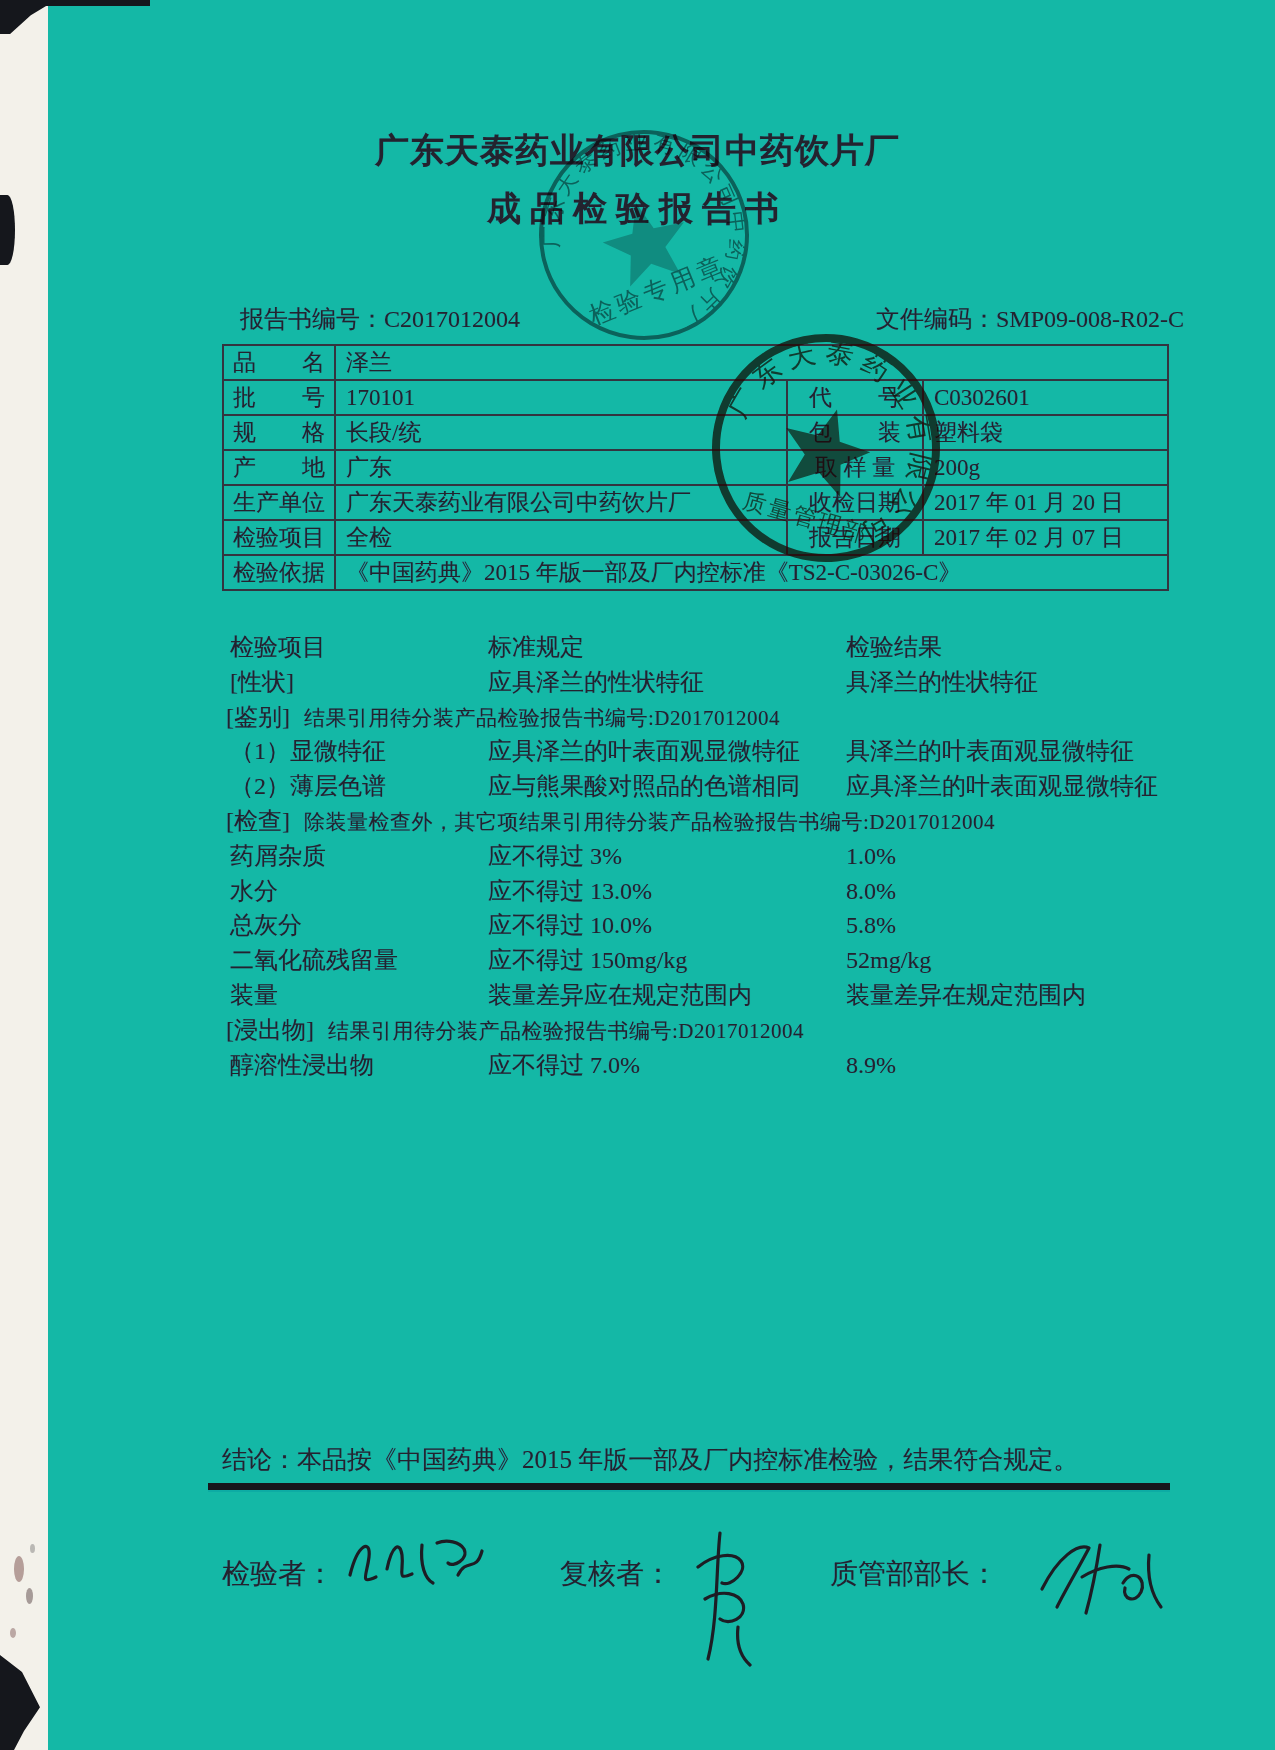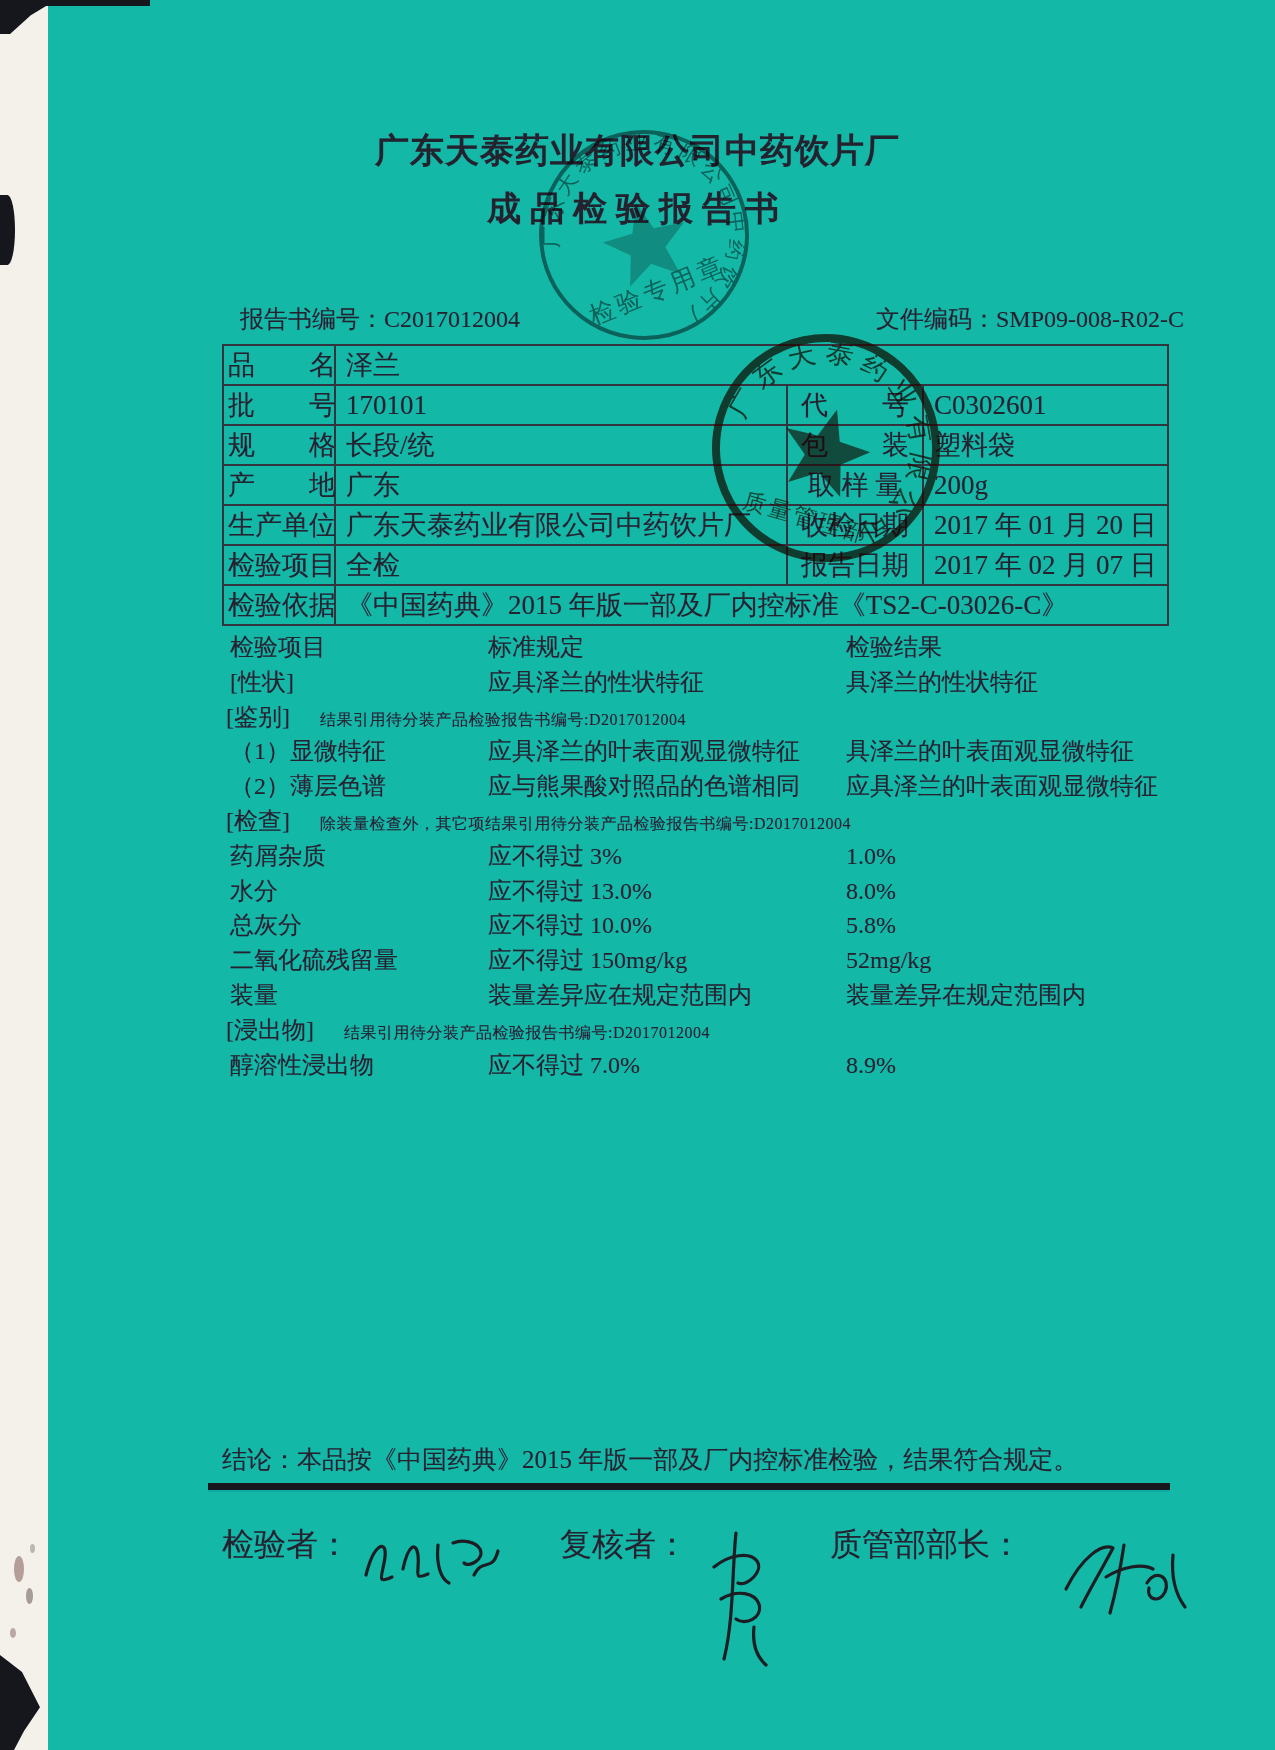--- a/index.html
+++ b/index.html
@@ -28,46 +28,46 @@
   .title{position:absolute;top:128px;left:0;width:1275px;text-align:center;
     font-size:34px;font-weight:bold;letter-spacing:1px;}
   .subtitle{position:absolute;top:186px;left:0;width:1275px;text-align:center;
     font-size:34px;font-weight:bold;letter-spacing:9px;}
 
   .meta-row{position:absolute;top:303px;left:240px;width:944px;display:flex;
     justify-content:space-between;font-size:24px;}
 
   
   table.info{position:absolute;top:344px;left:222px;width:945px;border-collapse:collapse;
-    table-layout:fixed;font-size:27px;}
+    table-layout:fixed;font-size:23px;}
   table.info td{border:2px solid #34343f;height:31px;padding:1px 4px 1px 10px;
     white-space:nowrap;overflow:visible;}
   table.info td.lbl{text-align:center;padding:1px 4px;}
 
   
   .results{position:absolute;top:630px;left:222px;width:960px;font-size:24px;}
   .rrow{display:flex;align-items:baseline;height:34.8px;line-height:34.8px;white-space:nowrap;}
   .rcol1{width:258px;padding-left:8px;}
   .rcol2{width:358px;}
   .rcol3{flex:1;}
   .rrow .bracket{font-size:24px;padding-left:4px;}
-  .rrow .note{font-size:16px;margin-left:30px;letter-spacing:.5px;}
+  .rrow .note{font-size:21px;margin-left:14px;letter-spacing:.5px;}
 
   .conclusion{position:absolute;top:1443px;left:222px;width:960px;font-size:25px;
     font-weight:normal;white-space:nowrap;}
   .rule{position:absolute;top:1483px;left:208px;width:962px;height:7px;background:#17171d;
     box-shadow:0 2px 0 rgba(0,150,160,.35);}
 
   
   .signatures{position:absolute;top:1505px;left:222px;width:980px;}
   .sigblock{position:absolute;display:flex;align-items:flex-start;}
   .sig-inspector{left:0;top:22px;}
   .sig-reviewer{left:338px;top:22px;}
   .sig-qa{left:608px;top:22px;gap:24px;}
-  .siglabel{font-size:32px;line-height:34px;}
+  .siglabel{font-size:28px;line-height:34px;margin-top:30px;}
   .sigsvg{margin-left:6px;}
   .sigstroke{stroke:#1d1d24;stroke-width:3.2;fill:none;stroke-linecap:round;stroke-linejoin:round;}
 
   
   .stamp{position:absolute;mix-blend-mode:multiply;pointer-events:none;}
   .stamp-gray{left:537px;top:128px;width:214px;height:214px;opacity:.82;transform:rotate(-14deg);}
   .stamp-red{left:708px;top:330px;width:236px;height:236px;opacity:.88;transform:rotate(16deg);}
 </style>
 </head>
 <body>

